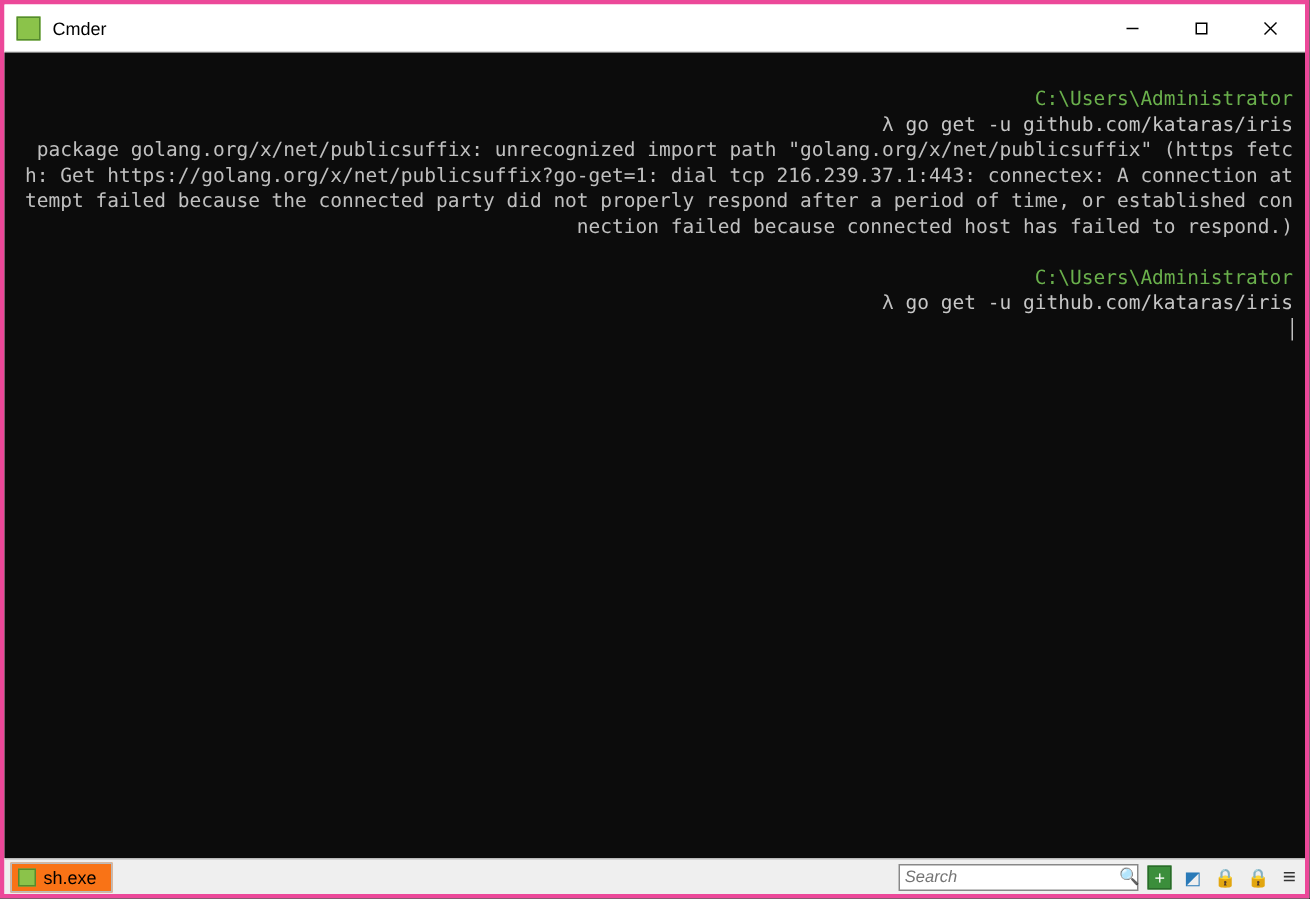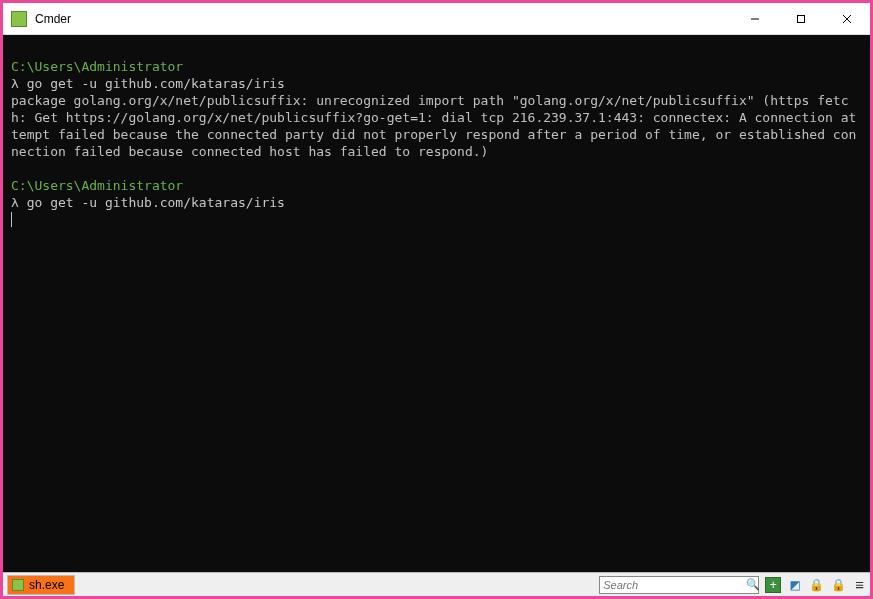--- a/index.html
+++ b/index.html
@@ -60,20 +60,21 @@
     flex: 1;
     background: #0c0c0c;
     color: #c0c0c0;
     padding: 6px 8px;
     font-family: Consolas, monospace;
     font-size: 13px;
     line-height: 17px;
     white-space: pre-wrap;
     word-break: break-all;
     position: relative;
+    text-align: right;
   }
   .prompt-path { color: #6ab04c; }
   .prompt-sym { color: #c0c0c0; }
   .cmd { color: #c7c7c7; }
   .err { color: #c0c0c0; }
   .cursor {
     display: inline-block;
     width: 1px; height: 15px;
     background: #c0c0c0;
     vertical-align: text-bottom;

